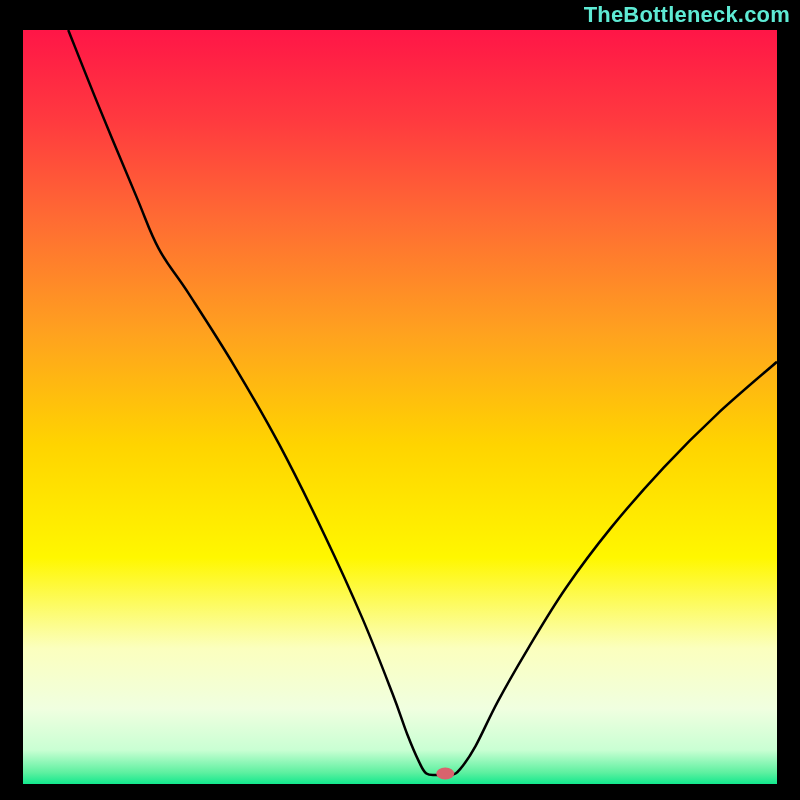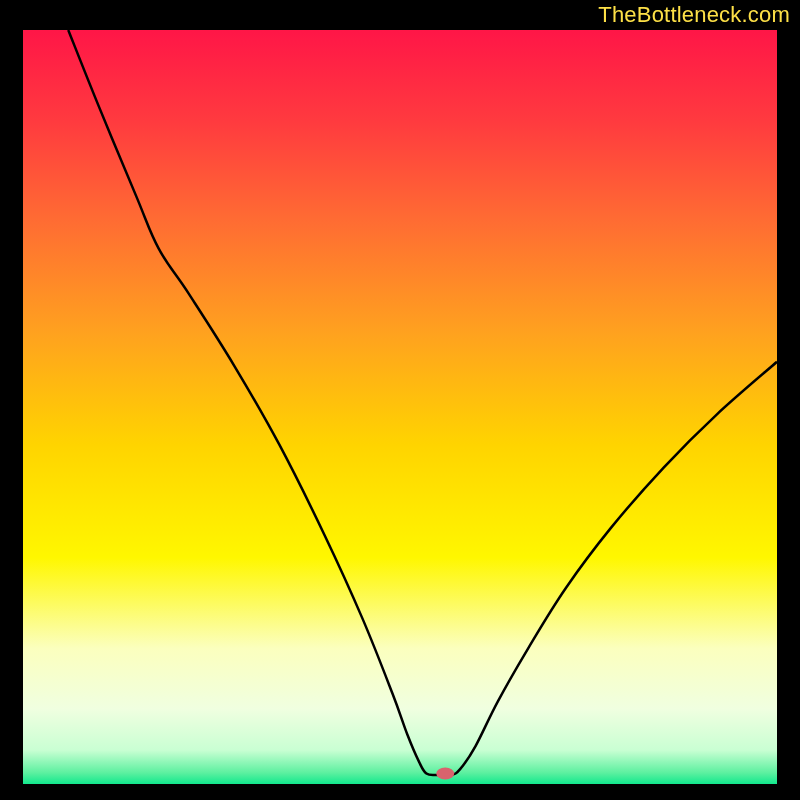--- a/index.html
+++ b/index.html
@@ -14,23 +14,23 @@
   .frame {
     position: relative;
     width: 800px;
     height: 800px;
     background: #000;
   }
   .watermark {
     position: absolute;
     top: 2px;
     right: 10px;
-    color: #fde047;
+    color: #5eead4;
     font-size: 22px;
-    font-weight: 400;
+    font-weight: 700;
     letter-spacing: 0.2px;
     z-index: 10;
   }
   svg.plot {
     position: absolute;
     left: 0;
     top: 0;
   }
 </style>
 </head>

